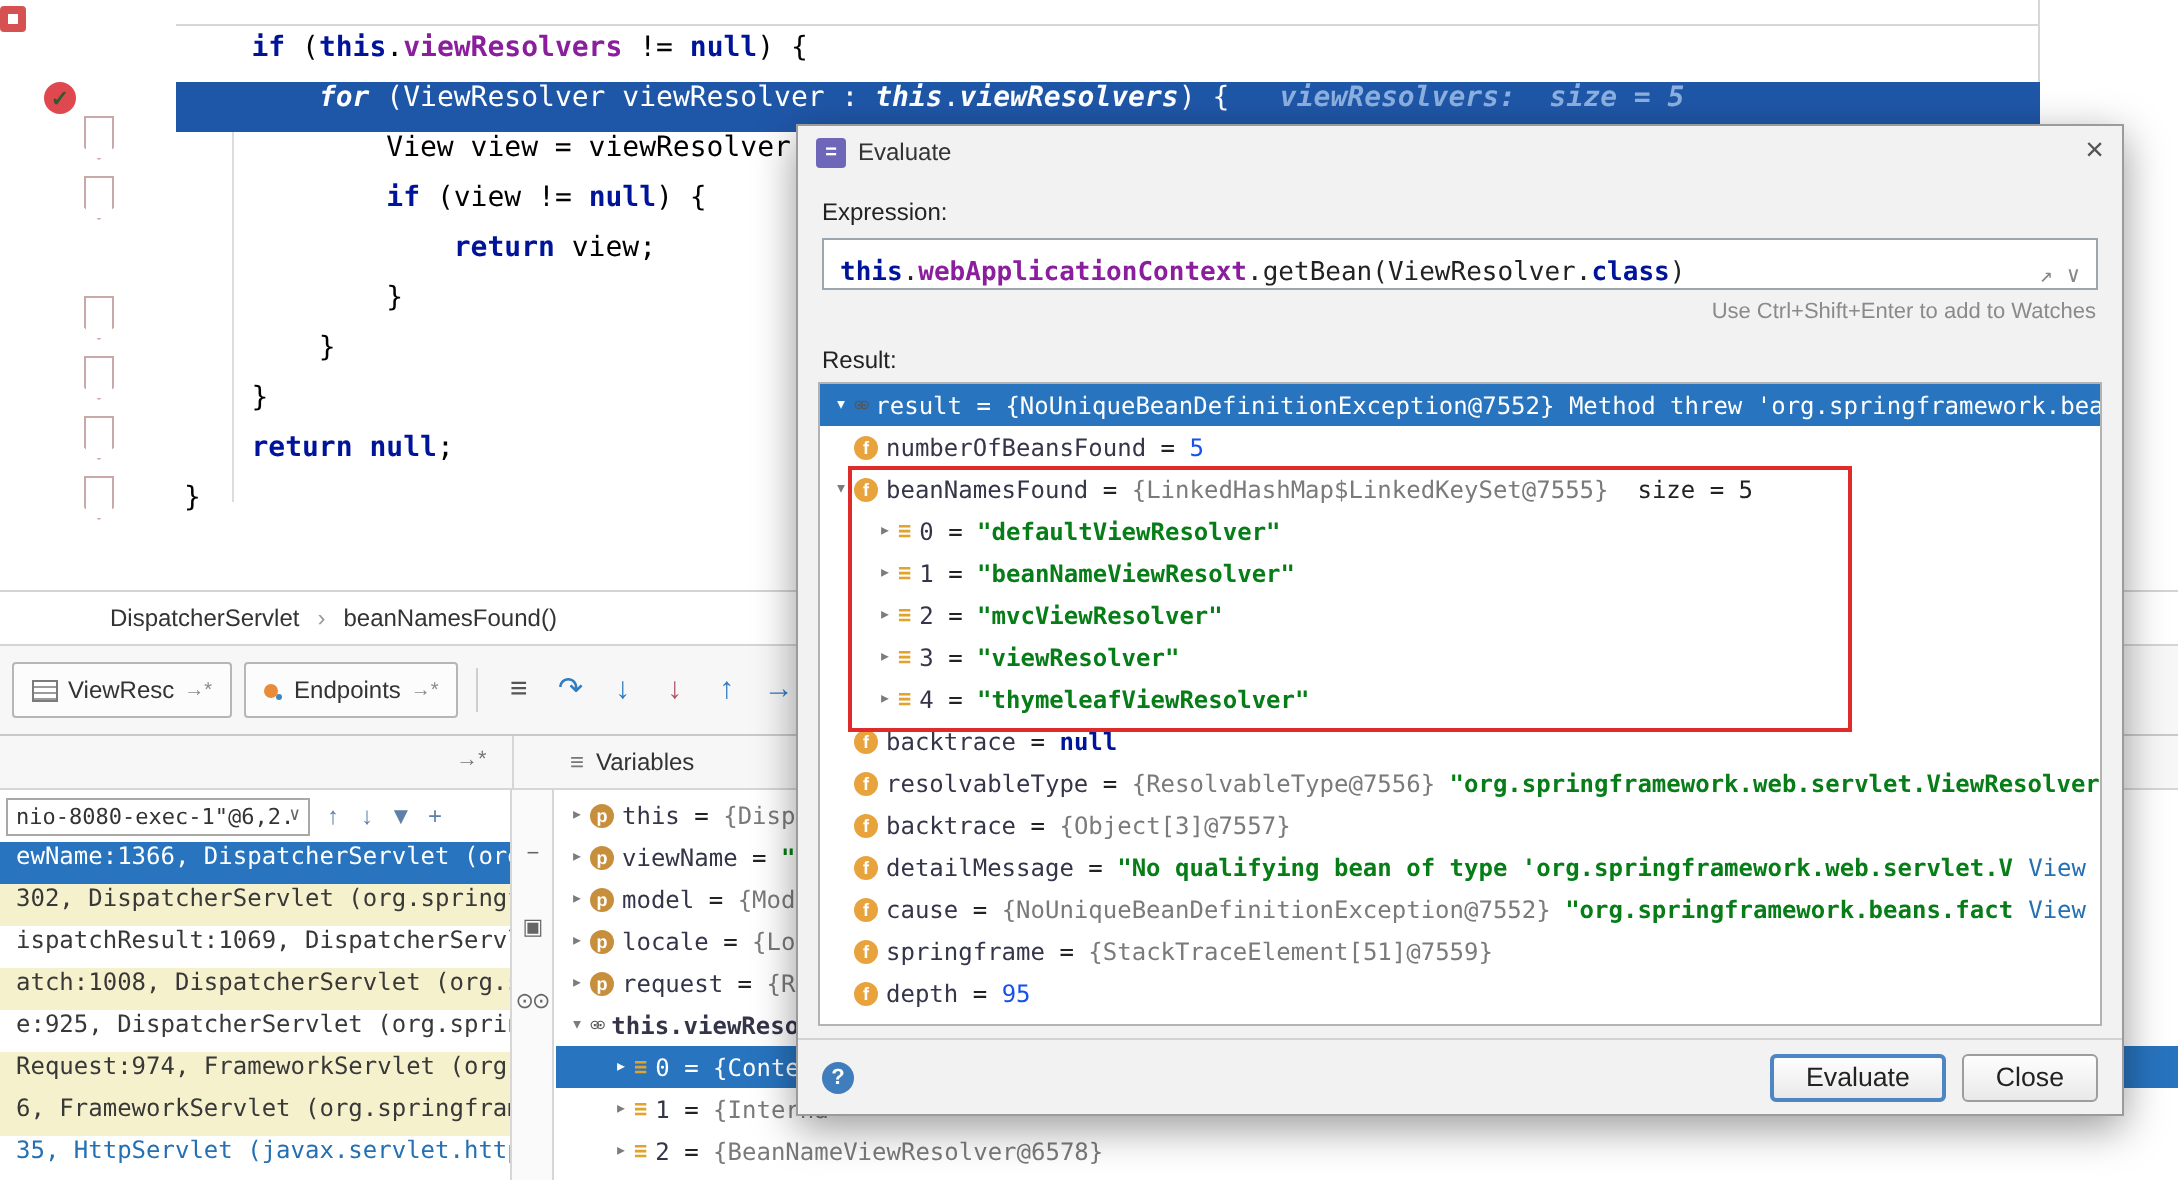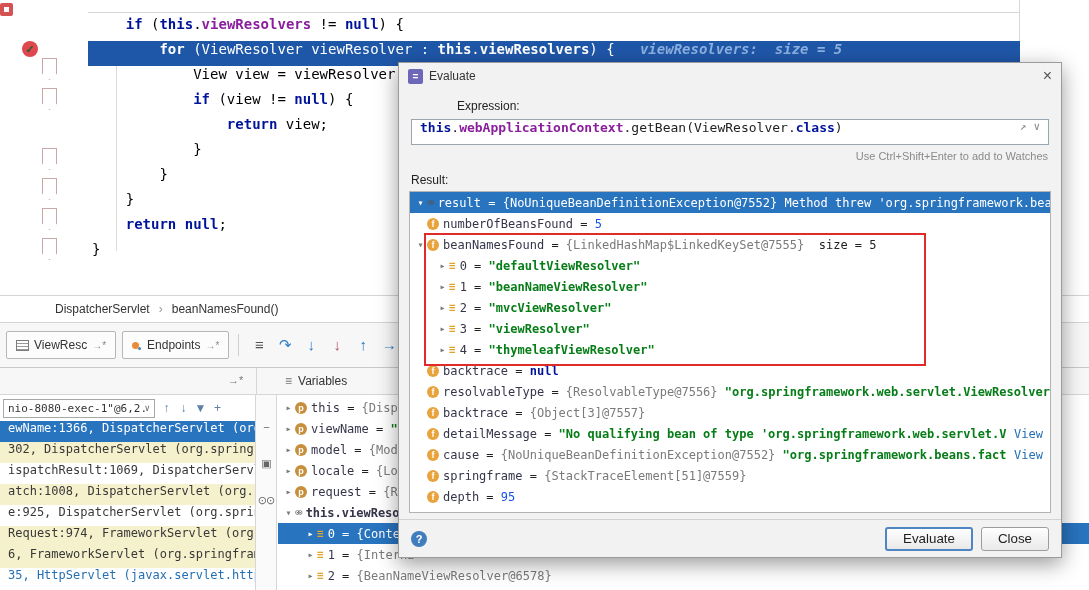--- a/index.html
+++ b/index.html
@@ -5,21 +5,21 @@
   html,body{margin:0;padding:0;}
   body{width:1089px;height:590px;position:relative;overflow:hidden;background:#fff;
        font-family:"Liberation Sans",sans-serif;font-size:12px;color:#222;}
   
   #editor{position:absolute;left:0;top:0;width:1089px;height:295px;background:#fff;overflow:hidden;}
   #code-area{position:absolute;left:88px;top:16px;right:69px;}
   .code-line{height:25px;line-height:25px;font:14px "DejaVu Sans Mono",monospace;white-space:pre;padding-left:4px;color:#000;}
   .c-kw{color:#00149a;font-weight:bold;}
   .c-field{color:#8a1e9c;font-weight:bold;}
   .code-line.hl{background:#1f57a8;color:#fff;}
-  .hl .c-kw,.hl .c-field{color:#fff;}
+  .hl .c-kw,.hl .c-field{color:#fff;font-style:italic;}
   .inline-hint{color:#8cb0e0;font-style:italic;font-weight:bold;}
   .top-line{position:absolute;left:88px;top:12px;right:69px;height:1px;background:#d7d7d7;}
   .right-line{position:absolute;left:1019px;top:0;width:1px;height:295px;background:#d7d7d7;}
   .indent-guide{position:absolute;left:116px;top:66px;width:1px;height:185px;background:#dcdcdc;}
   #corner-icon{position:absolute;left:0;top:3px;width:13px;height:13px;background:#d65252;border-radius:2px;}
   #corner-icon i{position:absolute;left:4px;top:4px;width:5px;height:5px;background:#fff;}
   #breakpoint{position:absolute;left:22px;top:41px;width:16px;height:16px;border-radius:50%;background:#e0484f;
               display:flex;align-items:center;justify-content:center;color:#2d5b2d;font-size:11px;font-weight:bold;}
   .fold-pin{position:absolute;left:42px;width:13px;height:20px;background:#fff;border:1px solid #c9a8a8;
             clip-path:polygon(0 0,100% 0,100% 72%,50% 100%,0 72%);}
@@ -81,24 +81,24 @@
   .v-link{flex:0 0 auto;color:#2470b3;padding:0 7px;}
   
   #dialog{position:absolute;left:398px;top:62px;width:664px;height:496px;background:#f2f2f2;border:1px solid #9b9b9b;
           box-shadow:0 6px 20px rgba(0,0,0,.4);z-index:10;box-sizing:border-box;}
   .dlg-title{height:26px;display:flex;align-items:center;gap:6px;padding:0 9px;}
   .dlg-icon{width:15px;height:15px;background:#6e66b8;border-radius:2px;color:#fff;font:bold 10px "Liberation Sans",sans-serif;
             display:inline-flex;align-items:center;justify-content:center;}
   .dlg-title-text{color:#333;}
   .dlg-close{margin-left:auto;color:#555;font-size:16px;line-height:16px;}
   .lbl{position:absolute;left:12px;color:#222;}
-  #lbl-expression{top:36px;margin-left:46px;}
+  #lbl-expression{top:36px;}
   #lbl-result{top:110px;}
   .combo{position:absolute;left:12px;right:12px;top:56px;height:26px;background:#fff;border:1px solid #9aa7b0;
-         display:flex;align-items:flex-start;padding:0 8px;font:13px "DejaVu Sans Mono",monospace;box-sizing:border-box;}
+         display:flex;align-items:flex-end;padding:0 8px;font:13px "DejaVu Sans Mono",monospace;box-sizing:border-box;}
   .combo .expr{flex:1;overflow:hidden;white-space:pre;}
   .combo-ic{color:#888;font-size:11px;margin-left:7px;}
   .watch-hint{position:absolute;right:13px;top:87px;font-size:11px;color:#8a8a8a;}
   .result-list{position:absolute;left:10px;right:10px;top:128px;bottom:44px;background:#fff;border:1px solid #b3b3b3;overflow:hidden;}
   .result-list .tree-row{padding-right:0;}
   .dlg-footer{position:absolute;left:0;bottom:0;width:100%;height:38px;border-top:1px solid #d2d2d2;display:flex;
               align-items:center;padding:0 12px;box-sizing:border-box;gap:8px;}
   .help-circ{width:16px;height:16px;border-radius:50%;background:#3f7dbc;color:#fff;font:bold 11px "Liberation Sans",sans-serif;
              display:inline-flex;align-items:center;justify-content:center;}
   .btn{height:24px;padding:0 16px;background:linear-gradient(#fefefe,#e9e9e9);border:1px solid #9d9d9d;border-radius:3px;

